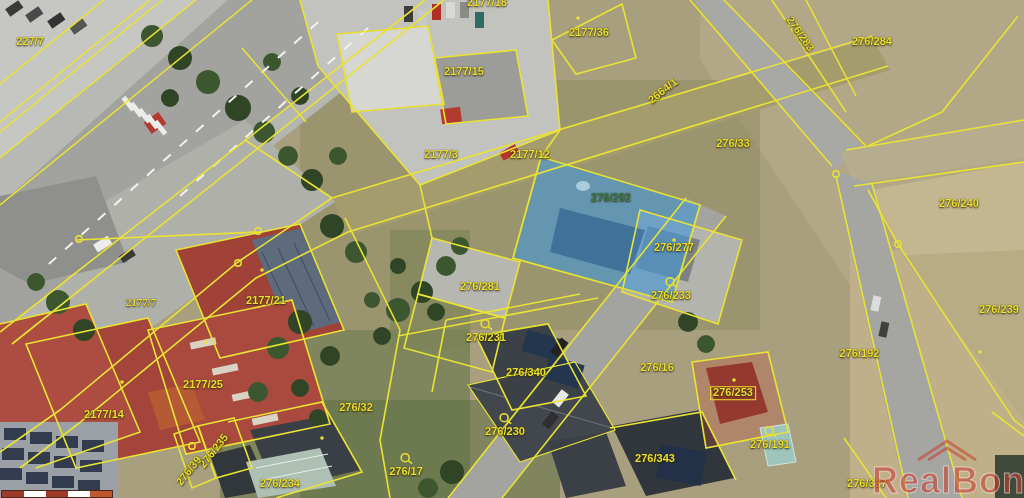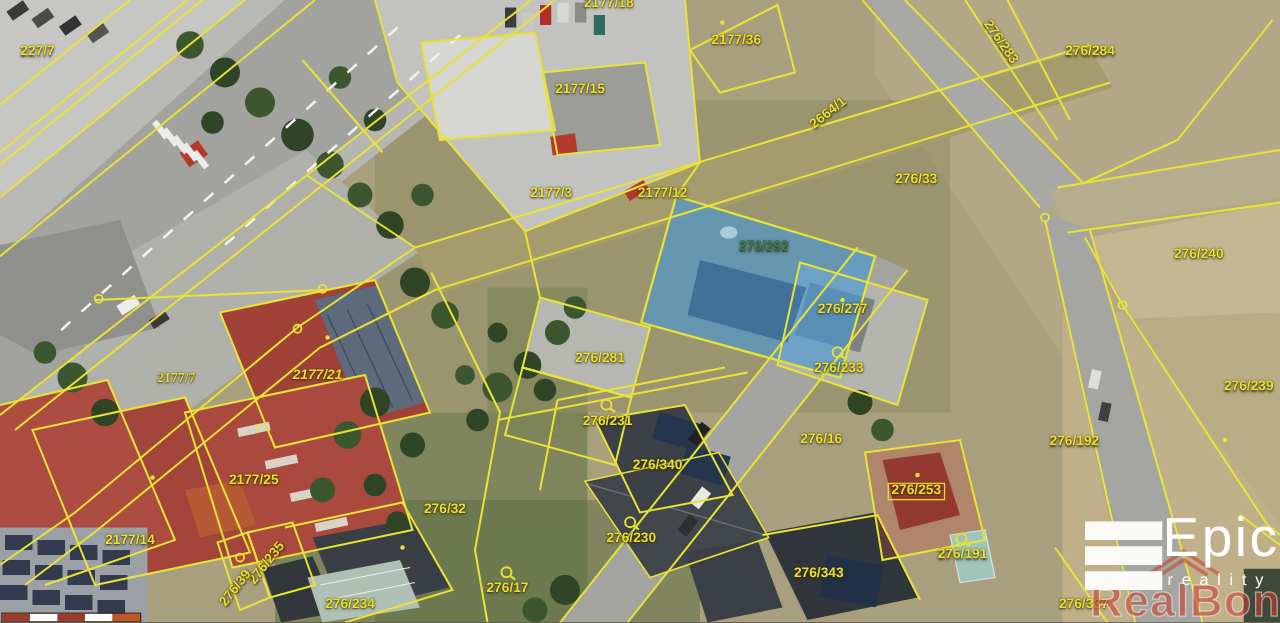--- a/index.html
+++ b/index.html
@@ -335,36 +335,36 @@
         </svg>
         <span>276/233</span>
       </div>
       <div class="plabel" style="left: 486px; top: 331px; color: rgb(236, 223, 46); transform: translate(-50%, -50%);">
         <svg width="14" height="12" viewBox="0 0 14 12">
           <circle cx="6" cy="5" r="4" fill="none" stroke="currentColor" stroke-width="1.6"></circle>
           <line x1="9" y1="8" x2="13" y2="11" stroke="currentColor" stroke-width="1.6"></line>
         </svg>
         <span>276/231</span>
       </div>
-      <div class="plabel" style="left: 657px; top: 352px; color: rgb(236, 223, 46); transform: translate(-50%, -50%);">
+      <div class="plabel" style="left: 657px; top: 368px; color: rgb(236, 223, 46); transform: translate(-50%, -50%);">
         <span>276/16</span>
       </div>
       <div class="plabel" style="left: 840px; top: 354px; color: rgb(236, 223, 46); transform: translate(-50%, -50%); padding-left: 39px;">
         <span>276/192</span>
       </div>
       <div class="plabel" style="left: 141px; top: 303px; color: rgb(236, 223, 46); transform: translate(-50%, -50%); font-family: Liberation Serif, serif;">
         <span>2177/7</span>
       </div>
-      <div class="plabel" style="left: 254px; top: 301px; color: rgb(236, 223, 46); transform: translate(-50%, -50%); font-style: italic;">
+      <div class="plabel" style="left: 266px; top: 301px; color: rgb(236, 223, 46); transform: translate(-50%, -50%);">
         <span>2177/21</span>
       </div>
       <div class="plabel" style="left: 203px; top: 385px; color: rgb(236, 223, 46); transform: translate(-50%, -50%);">
         <span>2177/25</span>
       </div>
-      <div class="plabel" style="left: 104px; top: 433px; color: rgb(236, 223, 46); transform: translate(-50%, -50%);">
+      <div class="plabel" style="left: 104px; top: 415px; color: rgb(236, 223, 46); transform: translate(-50%, -50%);">
         <span>2177/14</span>
       </div>
       <div class="plabel" style="left: 356px; top: 408px; color: rgb(236, 223, 46); transform: translate(-50%, -50%);">
         <span>276/32</span>
       </div>
       <div class="plabel" style="left: 526px; top: 373px; color: rgb(236, 223, 46); transform: translate(-50%, -50%);">
         <span>276/340</span>
       </div>
       <div class="plabel" style="left: 505px; top: 425px; color: rgb(236, 223, 46); transform: translate(-50%, -50%);">
         <svg width="14" height="12" viewBox="0 0 14 12">
@@ -405,31 +405,20 @@
       <div class="plabel" style="left: 867px; top: 484px; color: rgb(236, 223, 46); transform: translate(-50%, -50%);">
         <span>276/337</span>
       </div>
     </div>
 
 <svg id="watermark-roof" width="62" height="24" viewBox="0 0 62 24">
   <path d="M2,22 L31,3 L60,22 M12,22 L31,10 L50,22" fill="none" stroke="rgba(198,62,46,0.55)" stroke-width="3"></path>
 </svg>
 <div id="watermark">RealBonus</div>
 
-<div id="logo">
-  <svg id="logo-bars" width="62" height="55" viewBox="0 0 62 55">
-    <g fill="rgba(255,255,255,0.93)">
-      <rect x="0" y="0" width="62" height="15"></rect>
-      <rect x="0" y="20" width="62" height="15"></rect>
-      <rect x="0" y="40" width="62" height="15"></rect>
-    </g>
-  </svg>
-  <div id="logo-title">Epic</div>
-  <div id="logo-subtitle">reality</div>
-</div>
 
 <div id="scalebar">
       <div style="background: rgb(158, 59, 43);"></div>
       <div style="background: rgb(255, 255, 255);"></div>
       <div style="background: rgb(158, 59, 43);"></div>
       <div style="background: rgb(255, 255, 255);"></div>
       <div style="background: rgb(192, 86, 44);"></div>
     </div>
 
 </div>

